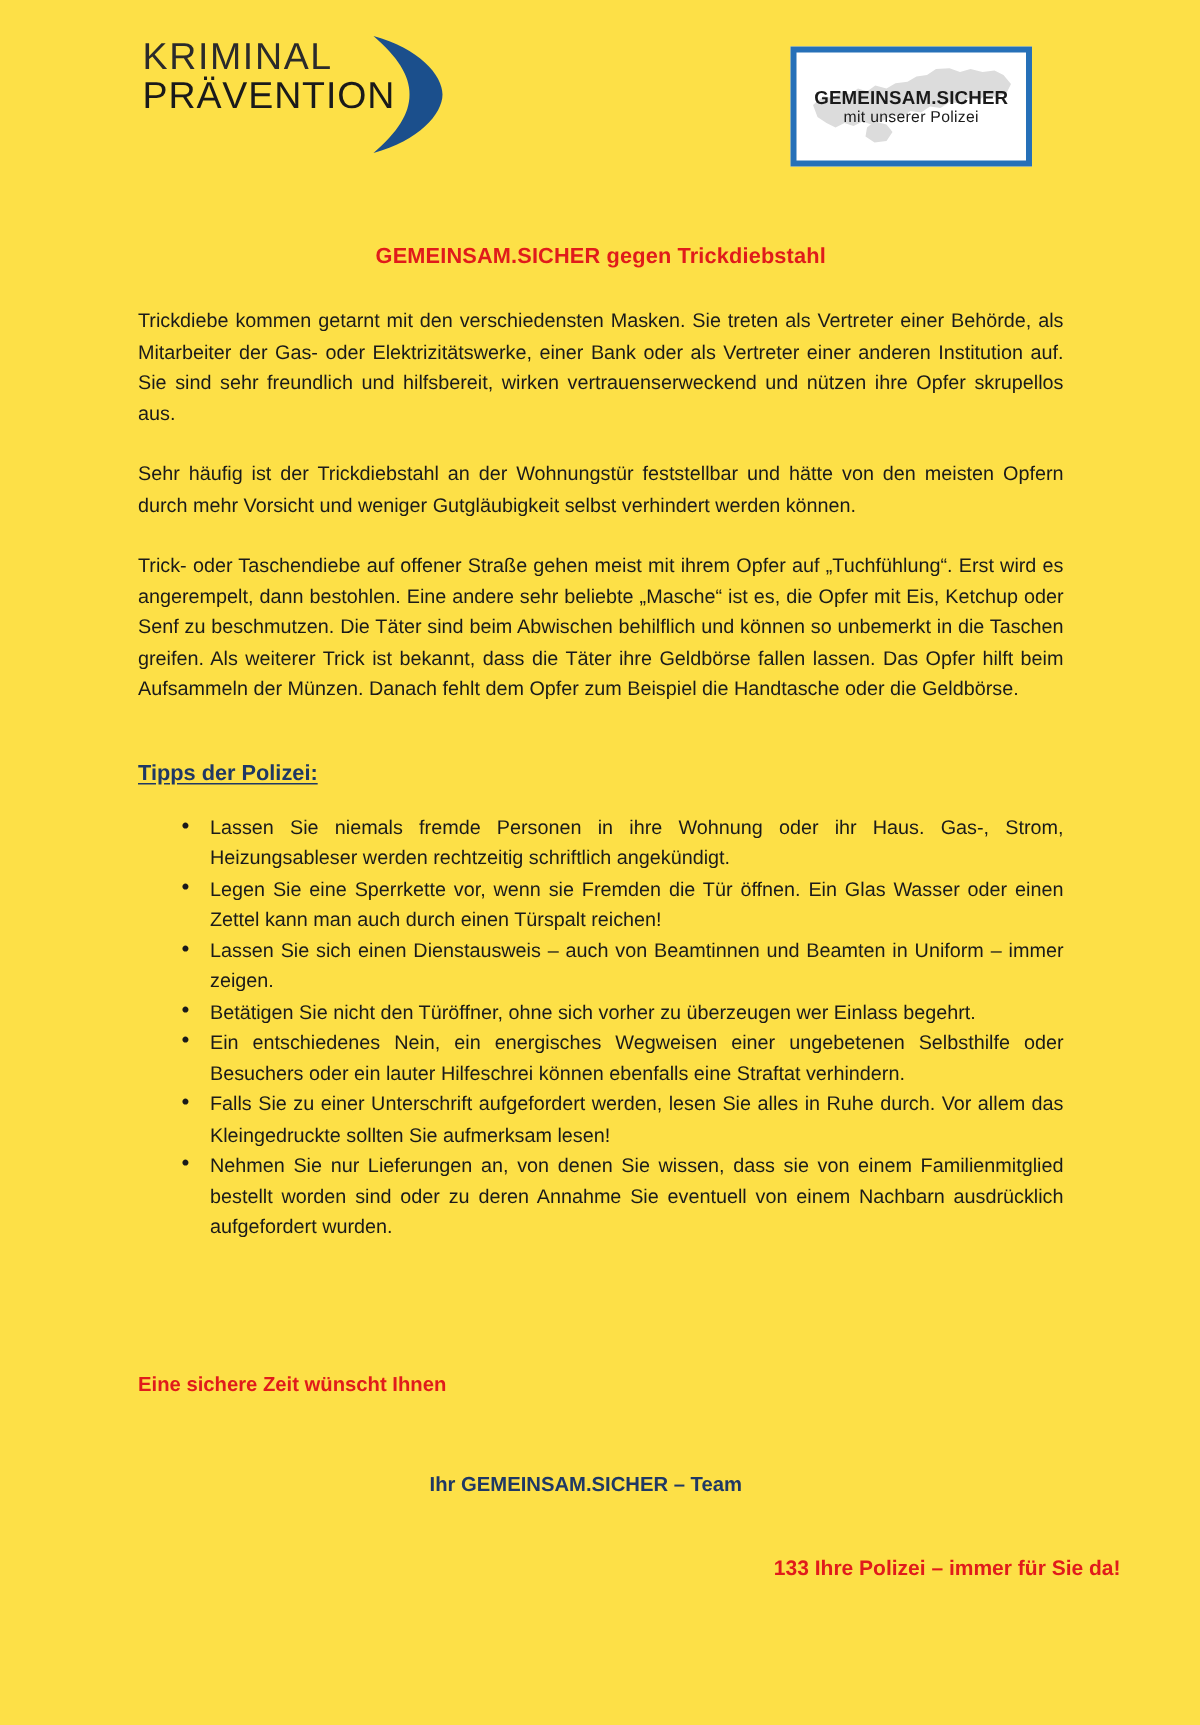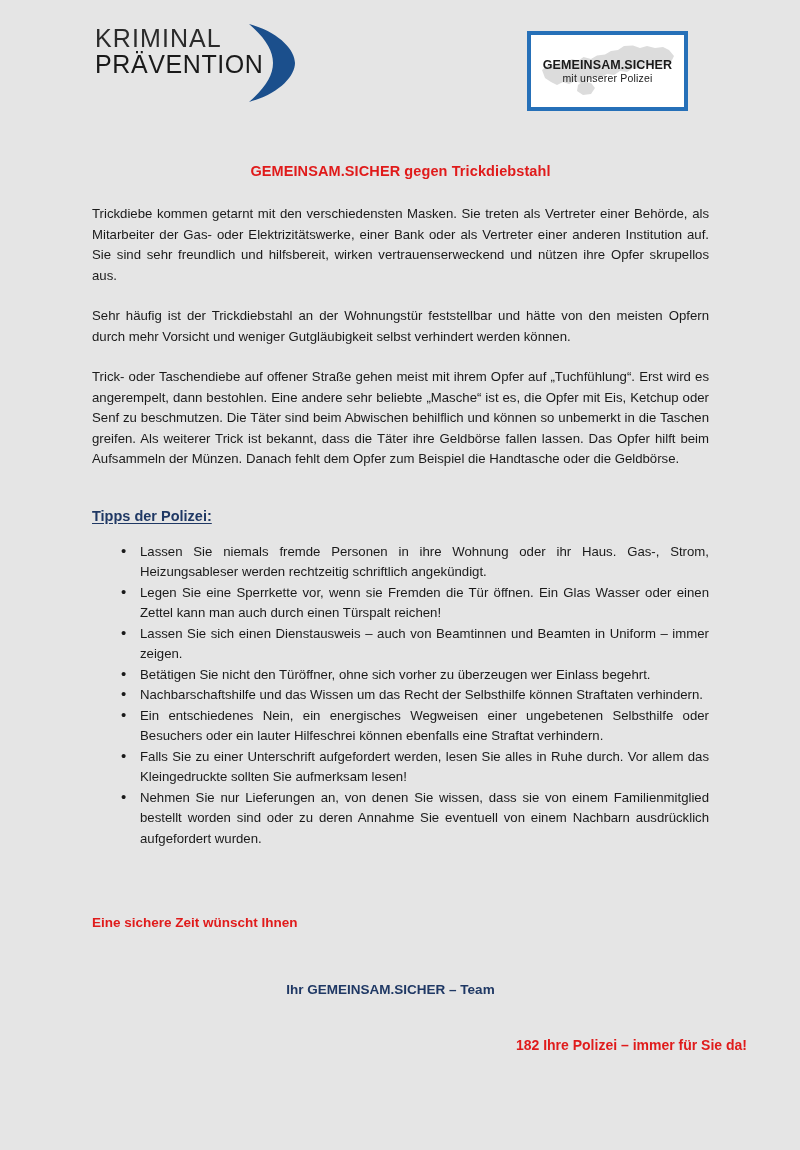--- a/index.html
+++ b/index.html
@@ -14,21 +14,21 @@
     position: relative;
     font-family: "Liberation Sans", sans-serif;
     color: #000000;
     overflow: hidden;
   }
 
   .page {
     position: relative;
     width: 800px;
     height: 1150px;
-    background: #e5e5e5;
+    background: #fde047;
   }
 
   
   .header {
     position: absolute;
     top: 0;
     left: 0;
     width: 800px;
     height: 130px;
   }
@@ -258,27 +258,26 @@
     <p class="para">Sehr häufig ist der Trickdiebstahl an der Wohnungstür feststellbar und hätte von den meisten Opfern durch mehr Vorsicht und weniger Gutgläubigkeit selbst verhindert werden können.</p>
     <p class="para">Trick- oder Taschendiebe auf offener Straße gehen meist mit ihrem Opfer auf „Tuchfühlung“. Erst wird es angerempelt, dann bestohlen. Eine andere sehr beliebte „Masche“ ist es, die Opfer mit Eis, Ketchup oder Senf zu beschmutzen. Die Täter sind beim Abwischen behilflich und können so unbemerkt in die Taschen greifen. Als weiterer Trick ist bekannt, dass die Täter ihre Geldbörse fallen lassen. Das Opfer hilft beim Aufsammeln der Münzen. Danach fehlt dem Opfer zum Beispiel die Handtasche oder die Geldbörse.</p>
 
     <div class="tipps-heading">Tipps der Polizei:</div>
 
     <ul class="tips">
       <li>Lassen Sie niemals fremde Personen in ihre Wohnung oder ihr Haus. Gas-, Strom, Heizungsableser werden rechtzeitig schriftlich angekündigt.</li>
       <li>Legen Sie eine Sperrkette vor, wenn sie Fremden die Tür öffnen. Ein Glas Wasser oder einen Zettel kann man auch durch einen Türspalt reichen!</li>
       <li>Lassen Sie sich einen Dienstausweis – auch von Beamtinnen und Beamten in Uniform – immer zeigen.</li>
       <li>Betätigen Sie nicht den Türöffner, ohne sich vorher zu überzeugen wer Einlass begehrt.</li>
-      <li>Nachbarschaftshilfe und das Wissen um das Recht der Selbsthilfe können Straftaten verhindern.</li>
       <li>Ein entschiedenes Nein, ein energisches Wegweisen einer ungebetenen Selbsthilfe oder Besuchers oder ein lauter Hilfeschrei können ebenfalls eine Straftat verhindern.</li>
       <li>Falls Sie zu einer Unterschrift aufgefordert werden, lesen Sie alles in Ruhe durch. Vor allem das Kleingedruckte sollten Sie aufmerksam lesen!</li>
       <li>Nehmen Sie nur Lieferungen an, von denen Sie wissen, dass sie von einem Familienmitglied bestellt worden sind oder zu deren Annahme Sie eventuell von einem Nachbarn ausdrücklich aufgefordert wurden.</li>
     </ul>
 
   </div>
 
   <div class="closing">
     <div class="closing-line1">Eine sichere Zeit wünscht Ihnen</div>
     <div class="closing-line2">Ihr GEMEINSAM.SICHER – Team</div>
-    <div class="closing-line3">182 Ihre Polizei – immer für Sie da!</div>
+    <div class="closing-line3">133 Ihre Polizei – immer für Sie da!</div>
   </div>
 
 </div>
 
 </body></html>

